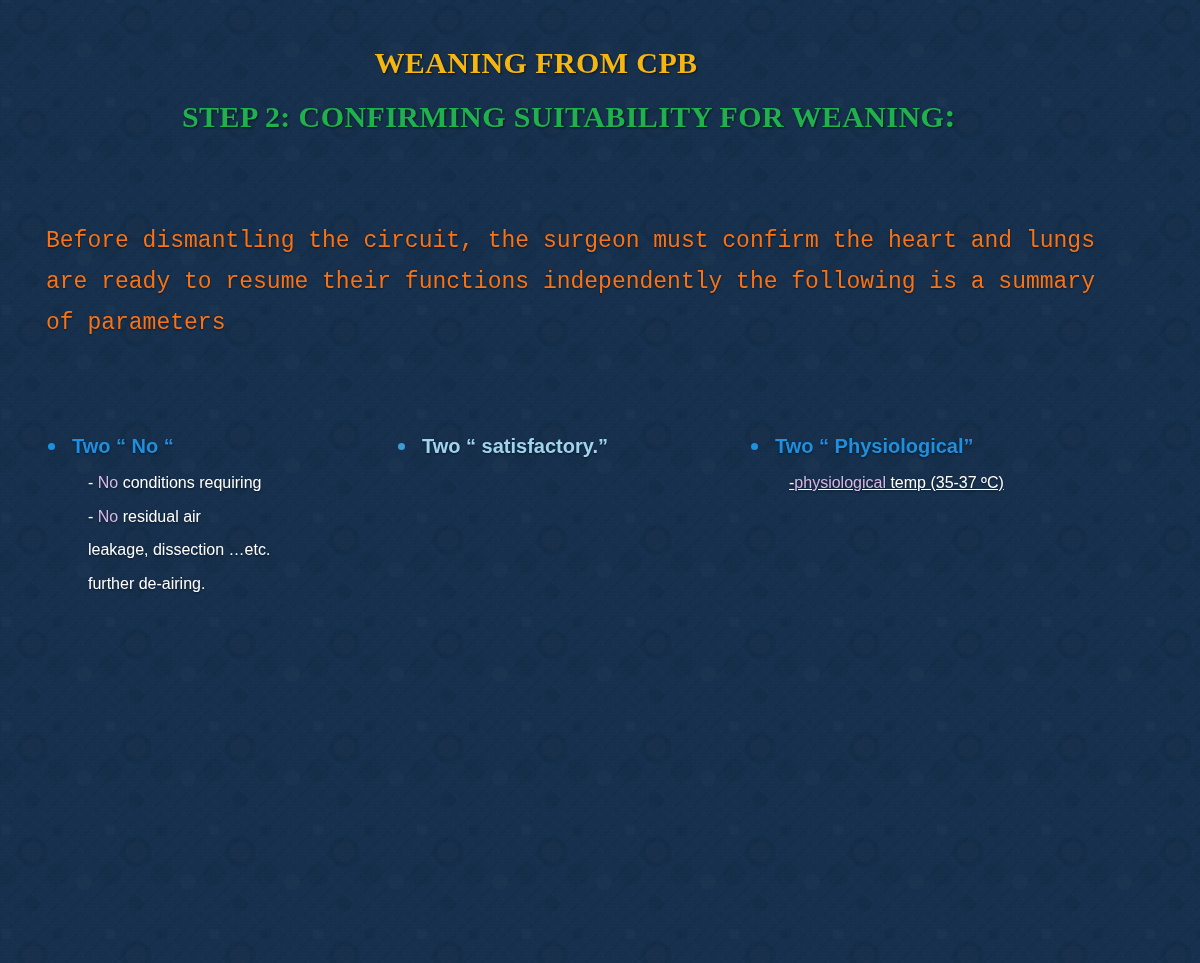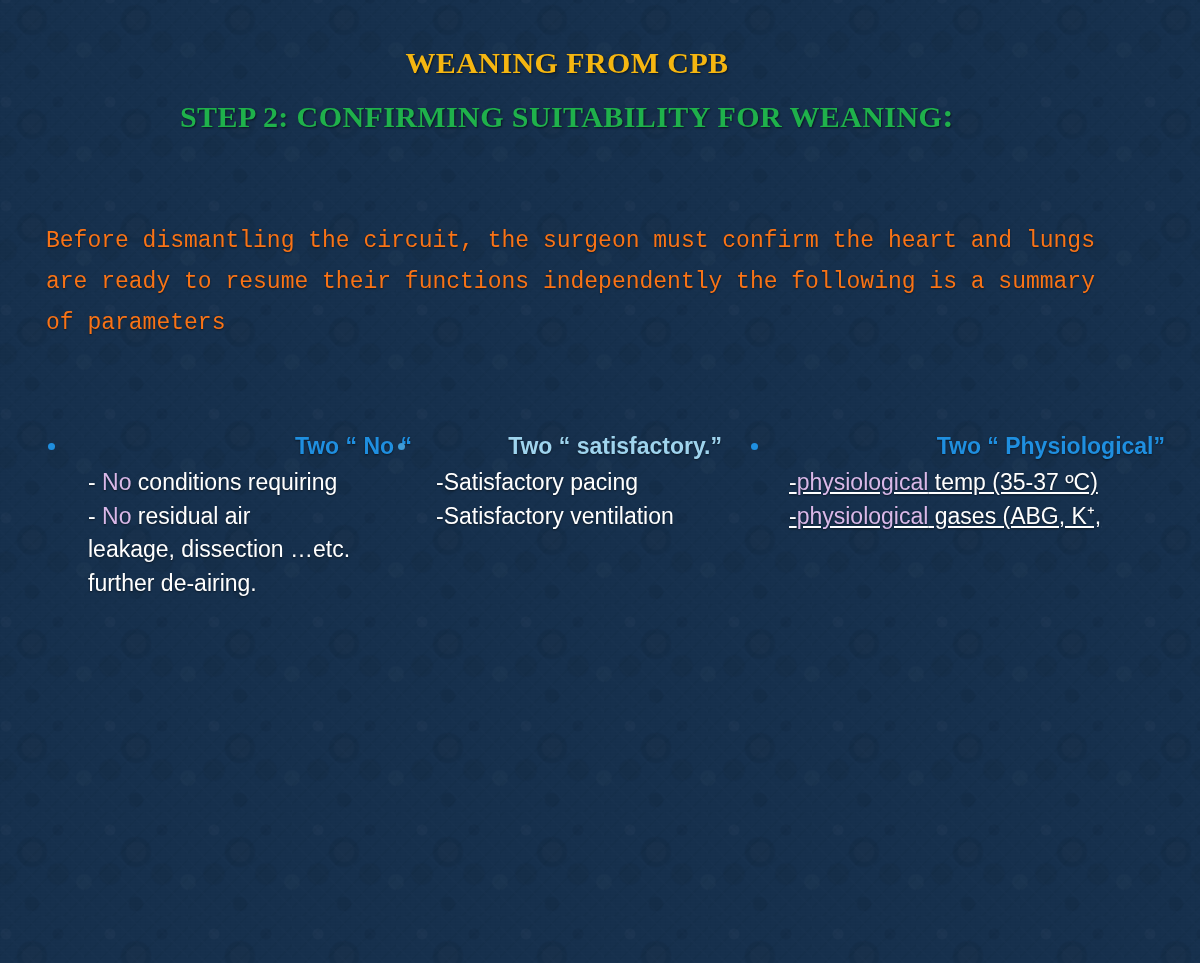--- a/index.html
+++ b/index.html
@@ -87,21 +87,20 @@
 
   
   .title, .subtitle {
     position: absolute;
     left: 0;
     width: 1072px;
     text-align: center;
     font-family: "Liberation Serif", "DejaVu Serif", serif;
     font-weight: bold;
     white-space: nowrap;
-    margin-left: 31px;
   }
   .title {
     top: 46px;
     font-size: 30px;
     letter-spacing: 0.4px;
     color: #f5b611;
     text-shadow: 1px 1px 2px rgba(0,0,0,0.55);
   }
   .subtitle {
     top: 97px;
@@ -139,41 +138,40 @@
     position: absolute;
     top: 0;
   }
   .col-0 { left: 42px;  width: 370px; }
   .col-1 { left: 392px; width: 330px; }
   .col-2 { left: 745px; width: 420px; }
 
   .col-head {
     position: relative;
     padding-left: 30px;
-    font-size: 23px;
+    font-size: 20px;
     font-weight: bold;
     line-height: 26px;
     white-space: nowrap;
     text-shadow: 0 1px 2px rgba(0,0,0,0.5);
-    text-align: right;
   }
   .col-head .bullet {
     position: absolute;
     left: 6px;
     top: 10px;
     width: 7px;
     height: 7px;
     border-radius: 50%;
     background: #1f8fe0;
   }
   .col-1 .col-head .bullet { background: #3f9bd6; }
 
   .col-body {
     margin-top: 7px;
-    font-size: 23px;
+    font-size: 16px;
     line-height: 33.5px;
     color: #ffffff;
     text-shadow: 0 1px 2px rgba(0,0,0,0.5);
   }
   .col-0 .col-body { padding-left: 46px; }
   .col-1 .col-body { padding-left: 44px; }
   .col-2 .col-body { padding-left: 44px; text-decoration: underline; }
 
   .accent { color: #d9b8e8; }
 </style>
@@ -183,21 +181,21 @@
 <div class="slide">
 
   <div class="bg-base"></div>
   <div class="bg-damask"></div>
   <div class="bg-damask2"></div>
   <div class="bg-vignette"></div>
   <div class="bg-grain"></div>
 
   <div class="title" style="color: rgb(245, 182, 17);">WEANING FROM CPB</div>
 
-  <div class="subtitle" style="color: rgb(31, 177, 75);">
+  <div class="subtitle" style="color: rgb(31, 177, 75); padding-left: 33px;">
     <span>STEP 2: CONFIRMING SUITABILITY FOR WEANING</span><span class="colon">:</span>
   </div>
 
   <div class="intro">Before dismantling the circuit, the surgeon must confirm the heart and lungs are ready to resume their functions independently the following is a summary of parameters</div>
 
   <div class="columns">
 
     <div class="col col-0">
       <div class="col-head" style="color: rgb(31, 143, 224);">
         <span class="bullet"></span>
@@ -209,31 +207,26 @@
         <div><span></span><span class="accent" style="color: rgb(217, 184, 232);"></span><span>leakage, dissection …etc.</span></div>
         <div><span></span><span class="accent" style="color: rgb(217, 184, 232);"></span><span>further de-airing.</span></div>
       </div>
     </div>
 
     <div class="col col-1">
       <div class="col-head" style="color: rgb(159, 212, 238);">
         <span class="bullet"></span>
         <span>Two “ satisfactory.”</span>
       </div>
-      <div class="col-body" style="color: rgb(255, 255, 255);">
-        <div><span></span><span class="accent" style="color: rgb(217, 184, 232);"></span><span>-Satisfactory pacing</span></div>
-        <div><span></span><span class="accent" style="color: rgb(217, 184, 232);"></span><span>-Satisfactory ventilation</span></div>
-      </div>
     </div>
 
     <div class="col col-2">
       <div class="col-head" style="color: rgb(31, 143, 224);">
         <span class="bullet"></span>
         <span>Two “ Physiological”</span>
       </div>
       <div class="col-body" style="color: rgb(255, 255, 255);">
         <div><span>-</span><span class="accent" style="color: rgb(217, 184, 232);">physiological</span><span> temp (35-37 ºC)</span></div>
-        <div><span>-</span><span class="accent" style="color: rgb(217, 184, 232);">physiological</span><span> gases (ABG, K⁺,</span></div>
       </div>
     </div>
 
   </div>
 </div>
 
 </body></html>

